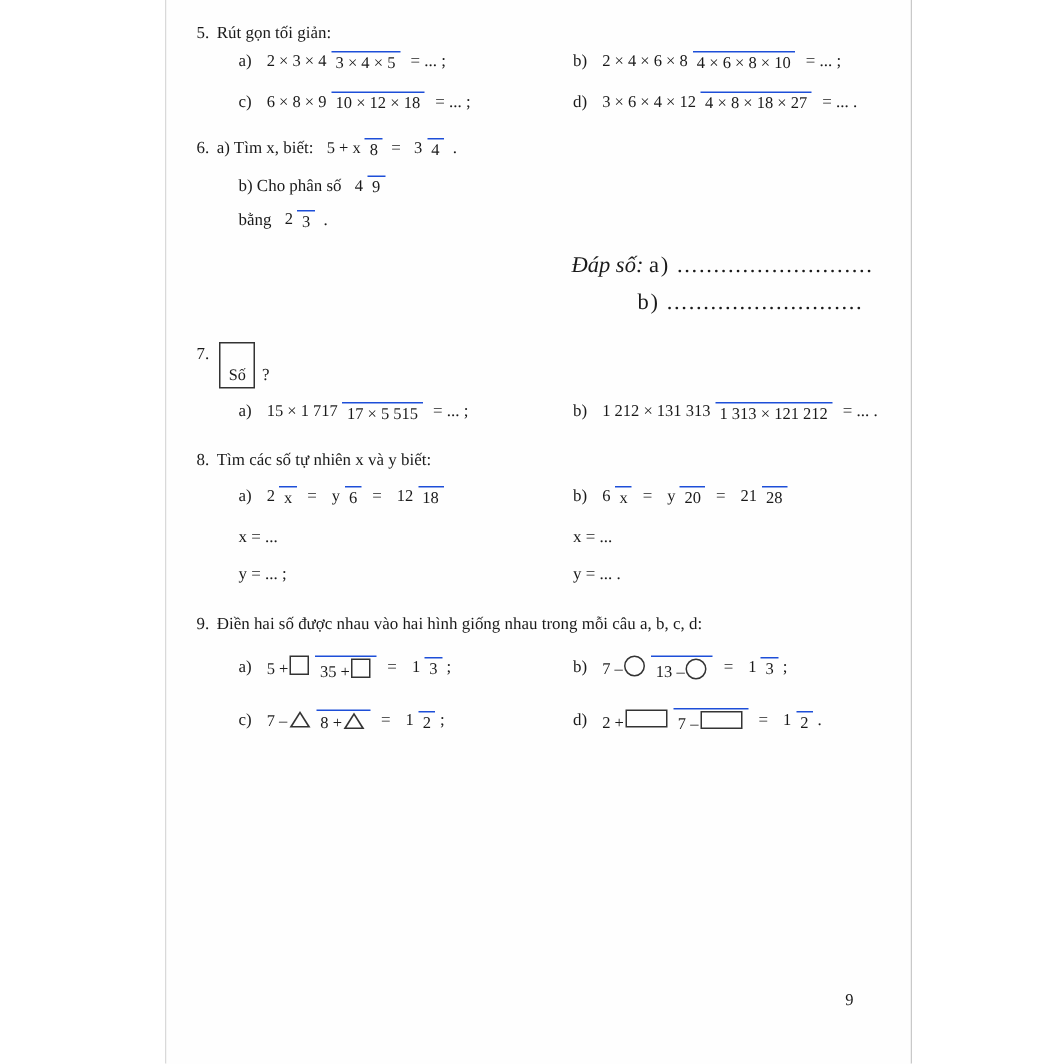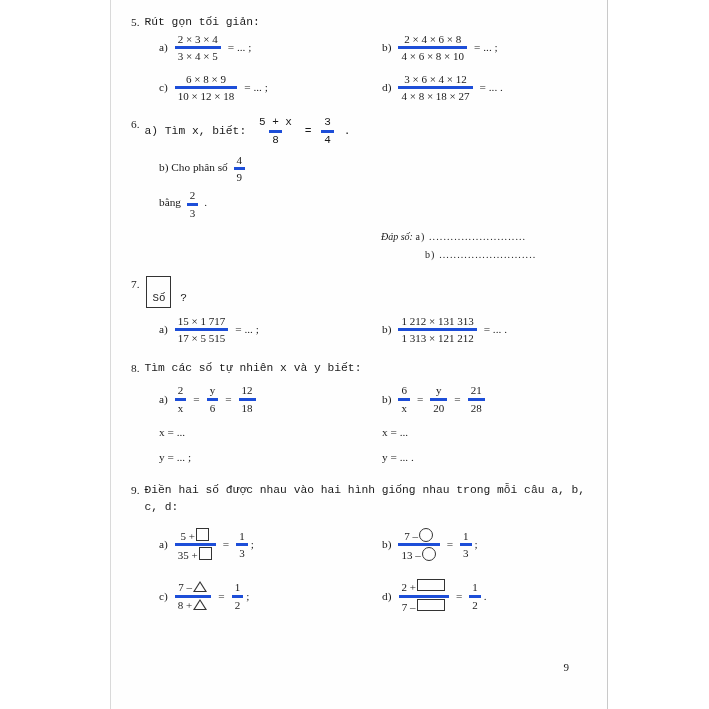--- a/index.html
+++ b/index.html
@@ -64,21 +64,20 @@
     align-items: flex-start;
     gap: 5px;
     margin-bottom: 2px;
   }
   .ex-num {
     font-weight: normal;
     white-space: nowrap;
   }
   .ex-title {
     flex: 1;
-    font-family: Liberation Mono, monospace;
   }
 
   .two-col {
     display: flex;
     width: 100%;
   }
   .col {
     width: 50%;
     display: flex;
     align-items: center;
@@ -91,54 +90,53 @@
     padding-left: 22px;
   }
   .lbl {
     margin-right: 4px;
     white-space: nowrap;
   }
 
   
   .frac {
     display: inline-flex;
-    flex-direction: column;
     align-items: center;
     vertical-align: middle;
     margin: 0 3px;
     line-height: 1.12;
     font-size: 11px;
   }
   .frac .num {
     padding: 0 3px 1px 3px;
     white-space: nowrap;
   }
   .frac .den {
-    border-top: 3px solid #1d4ed8;
+    border-top: 1px solid #1d4ed8;
     padding: 1px 3px 0 3px;
     white-space: nowrap;
   }
   .eqr {
     margin: 0 4px;
     white-space: nowrap;
   }
 
   .row-gap {
     height: 10px;
   }
   .block-text {
     padding-left: 28px;
     padding-right: 4px;
     text-align: justify;
   }
 
   .answers {
     margin-top: 10px;
     padding-left: 250px;
-    font-size: 10px;
+    font-size: 15px;
   }
   .answers .ln {
     white-space: nowrap;
     margin-bottom: 3px;
   }
   .answers .it {
     font-style: italic;
   }
   .dots {
     letter-spacing: 1.1px;

